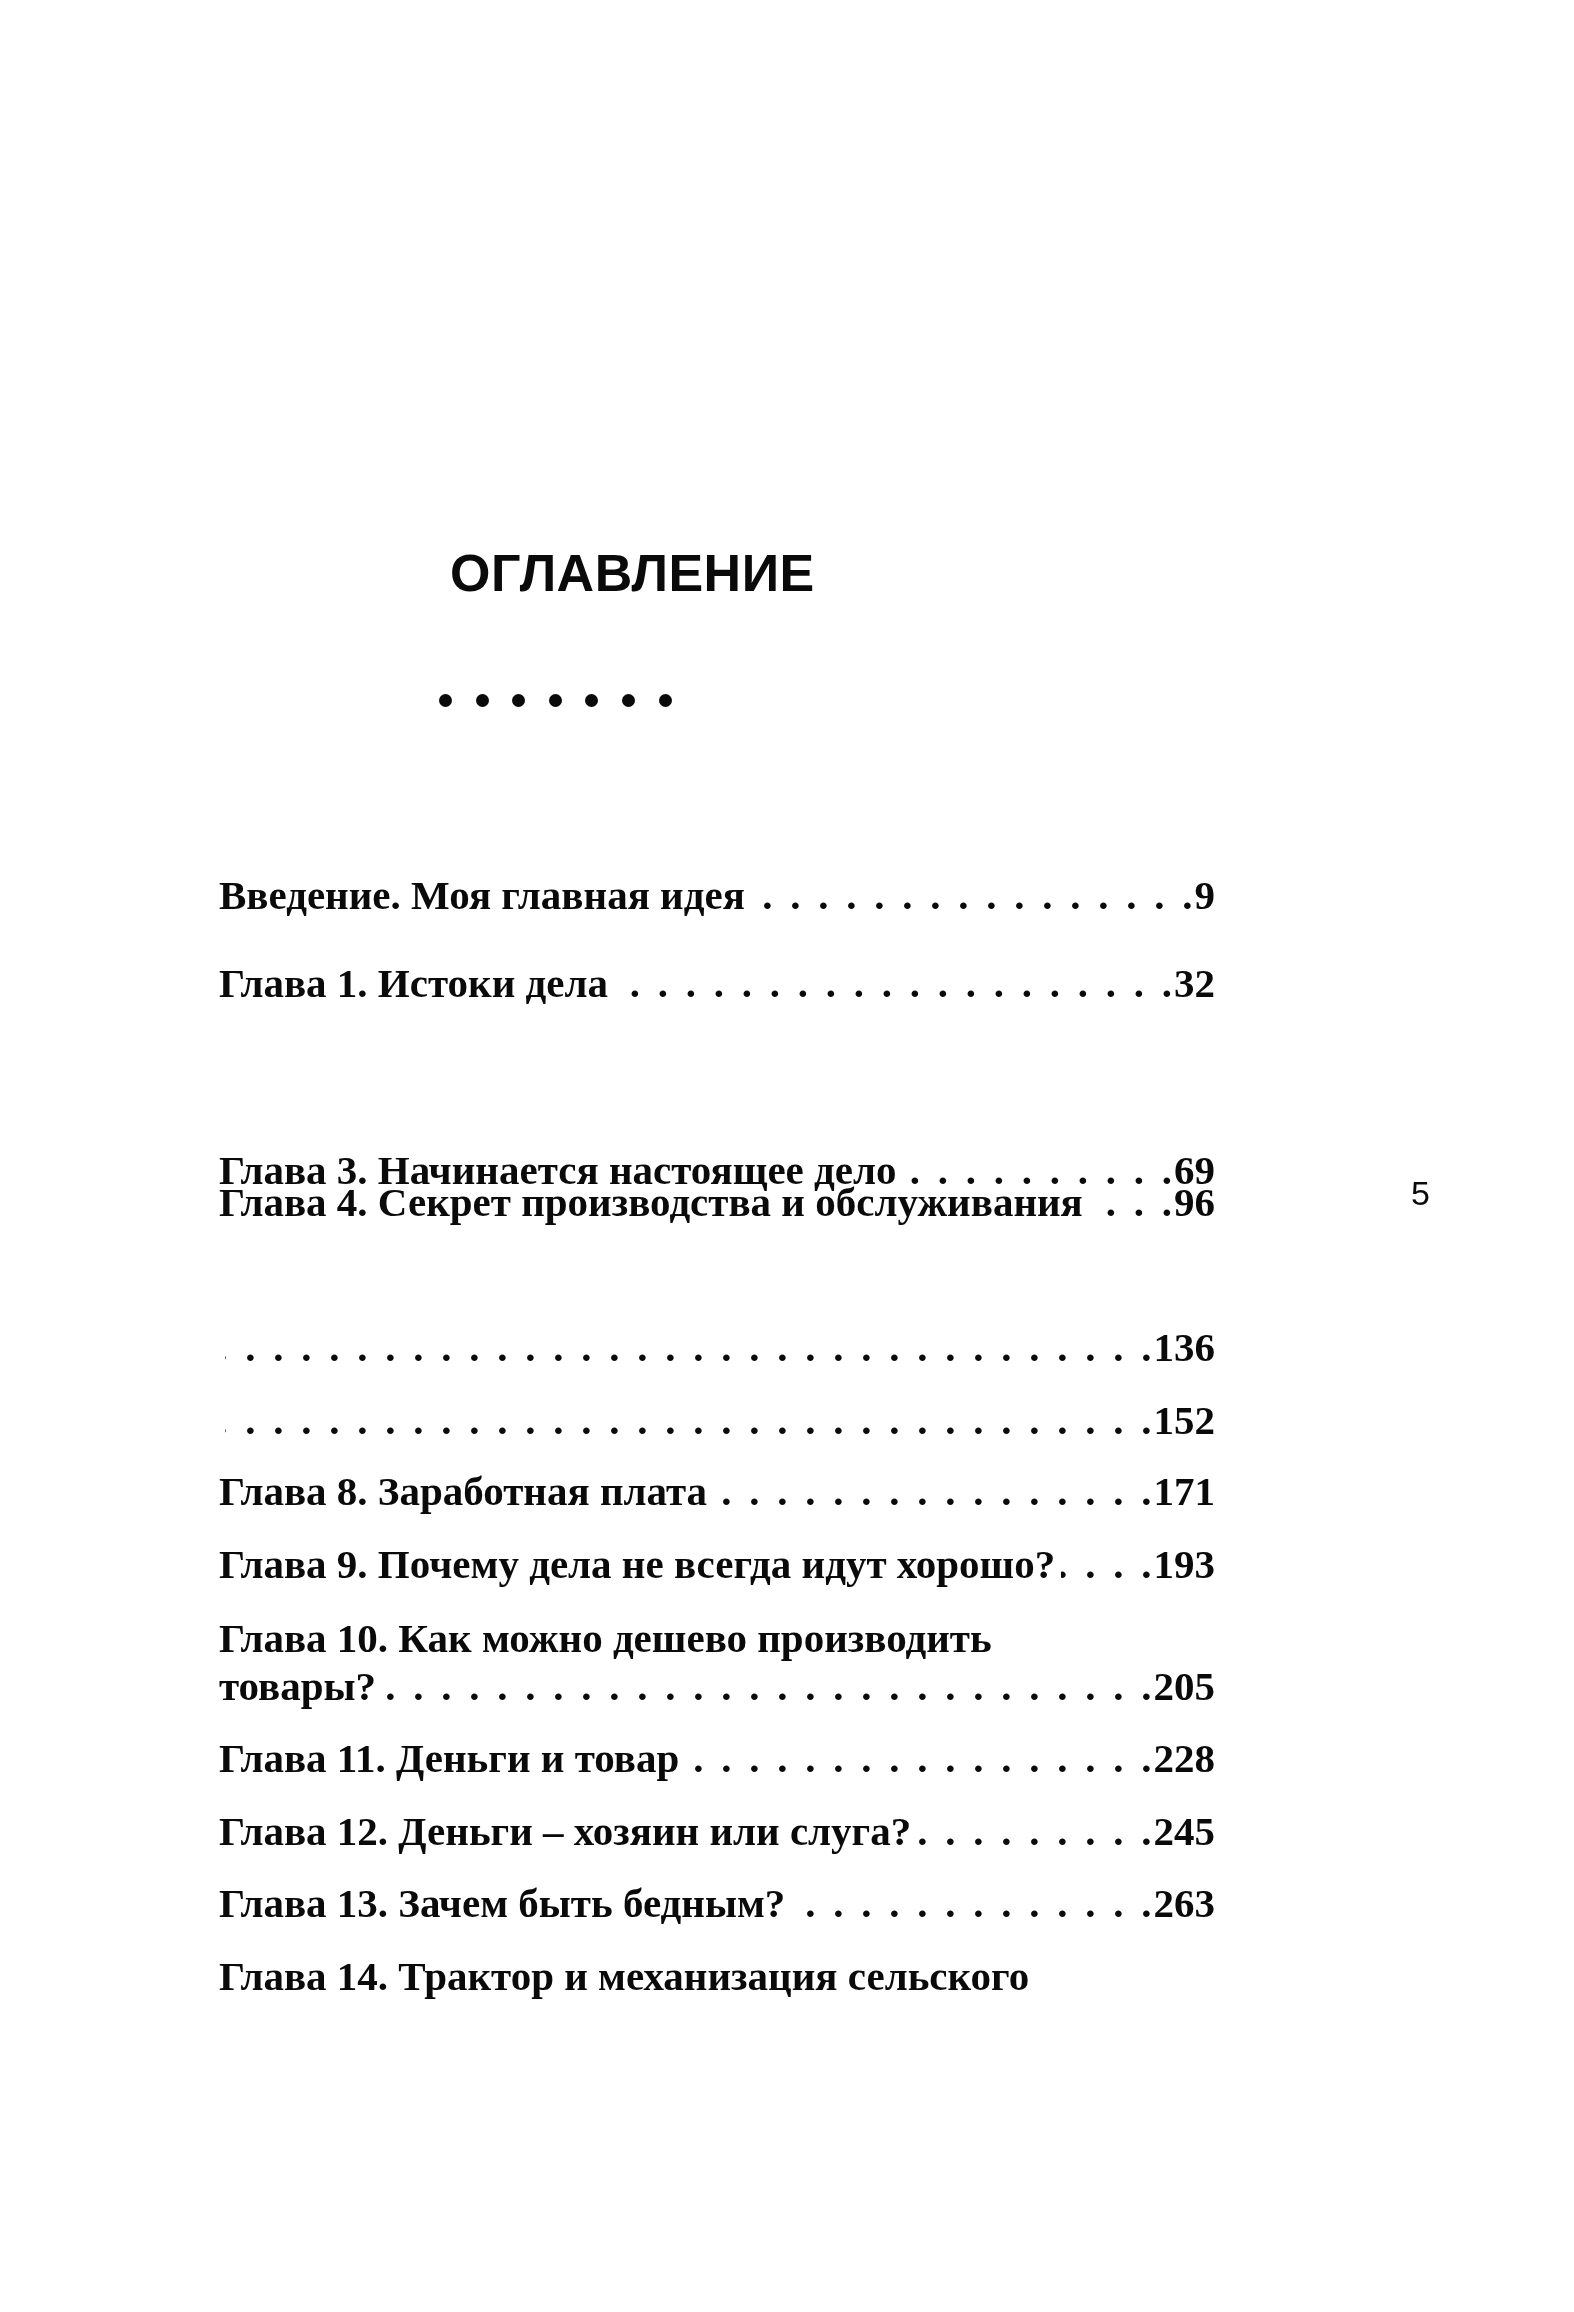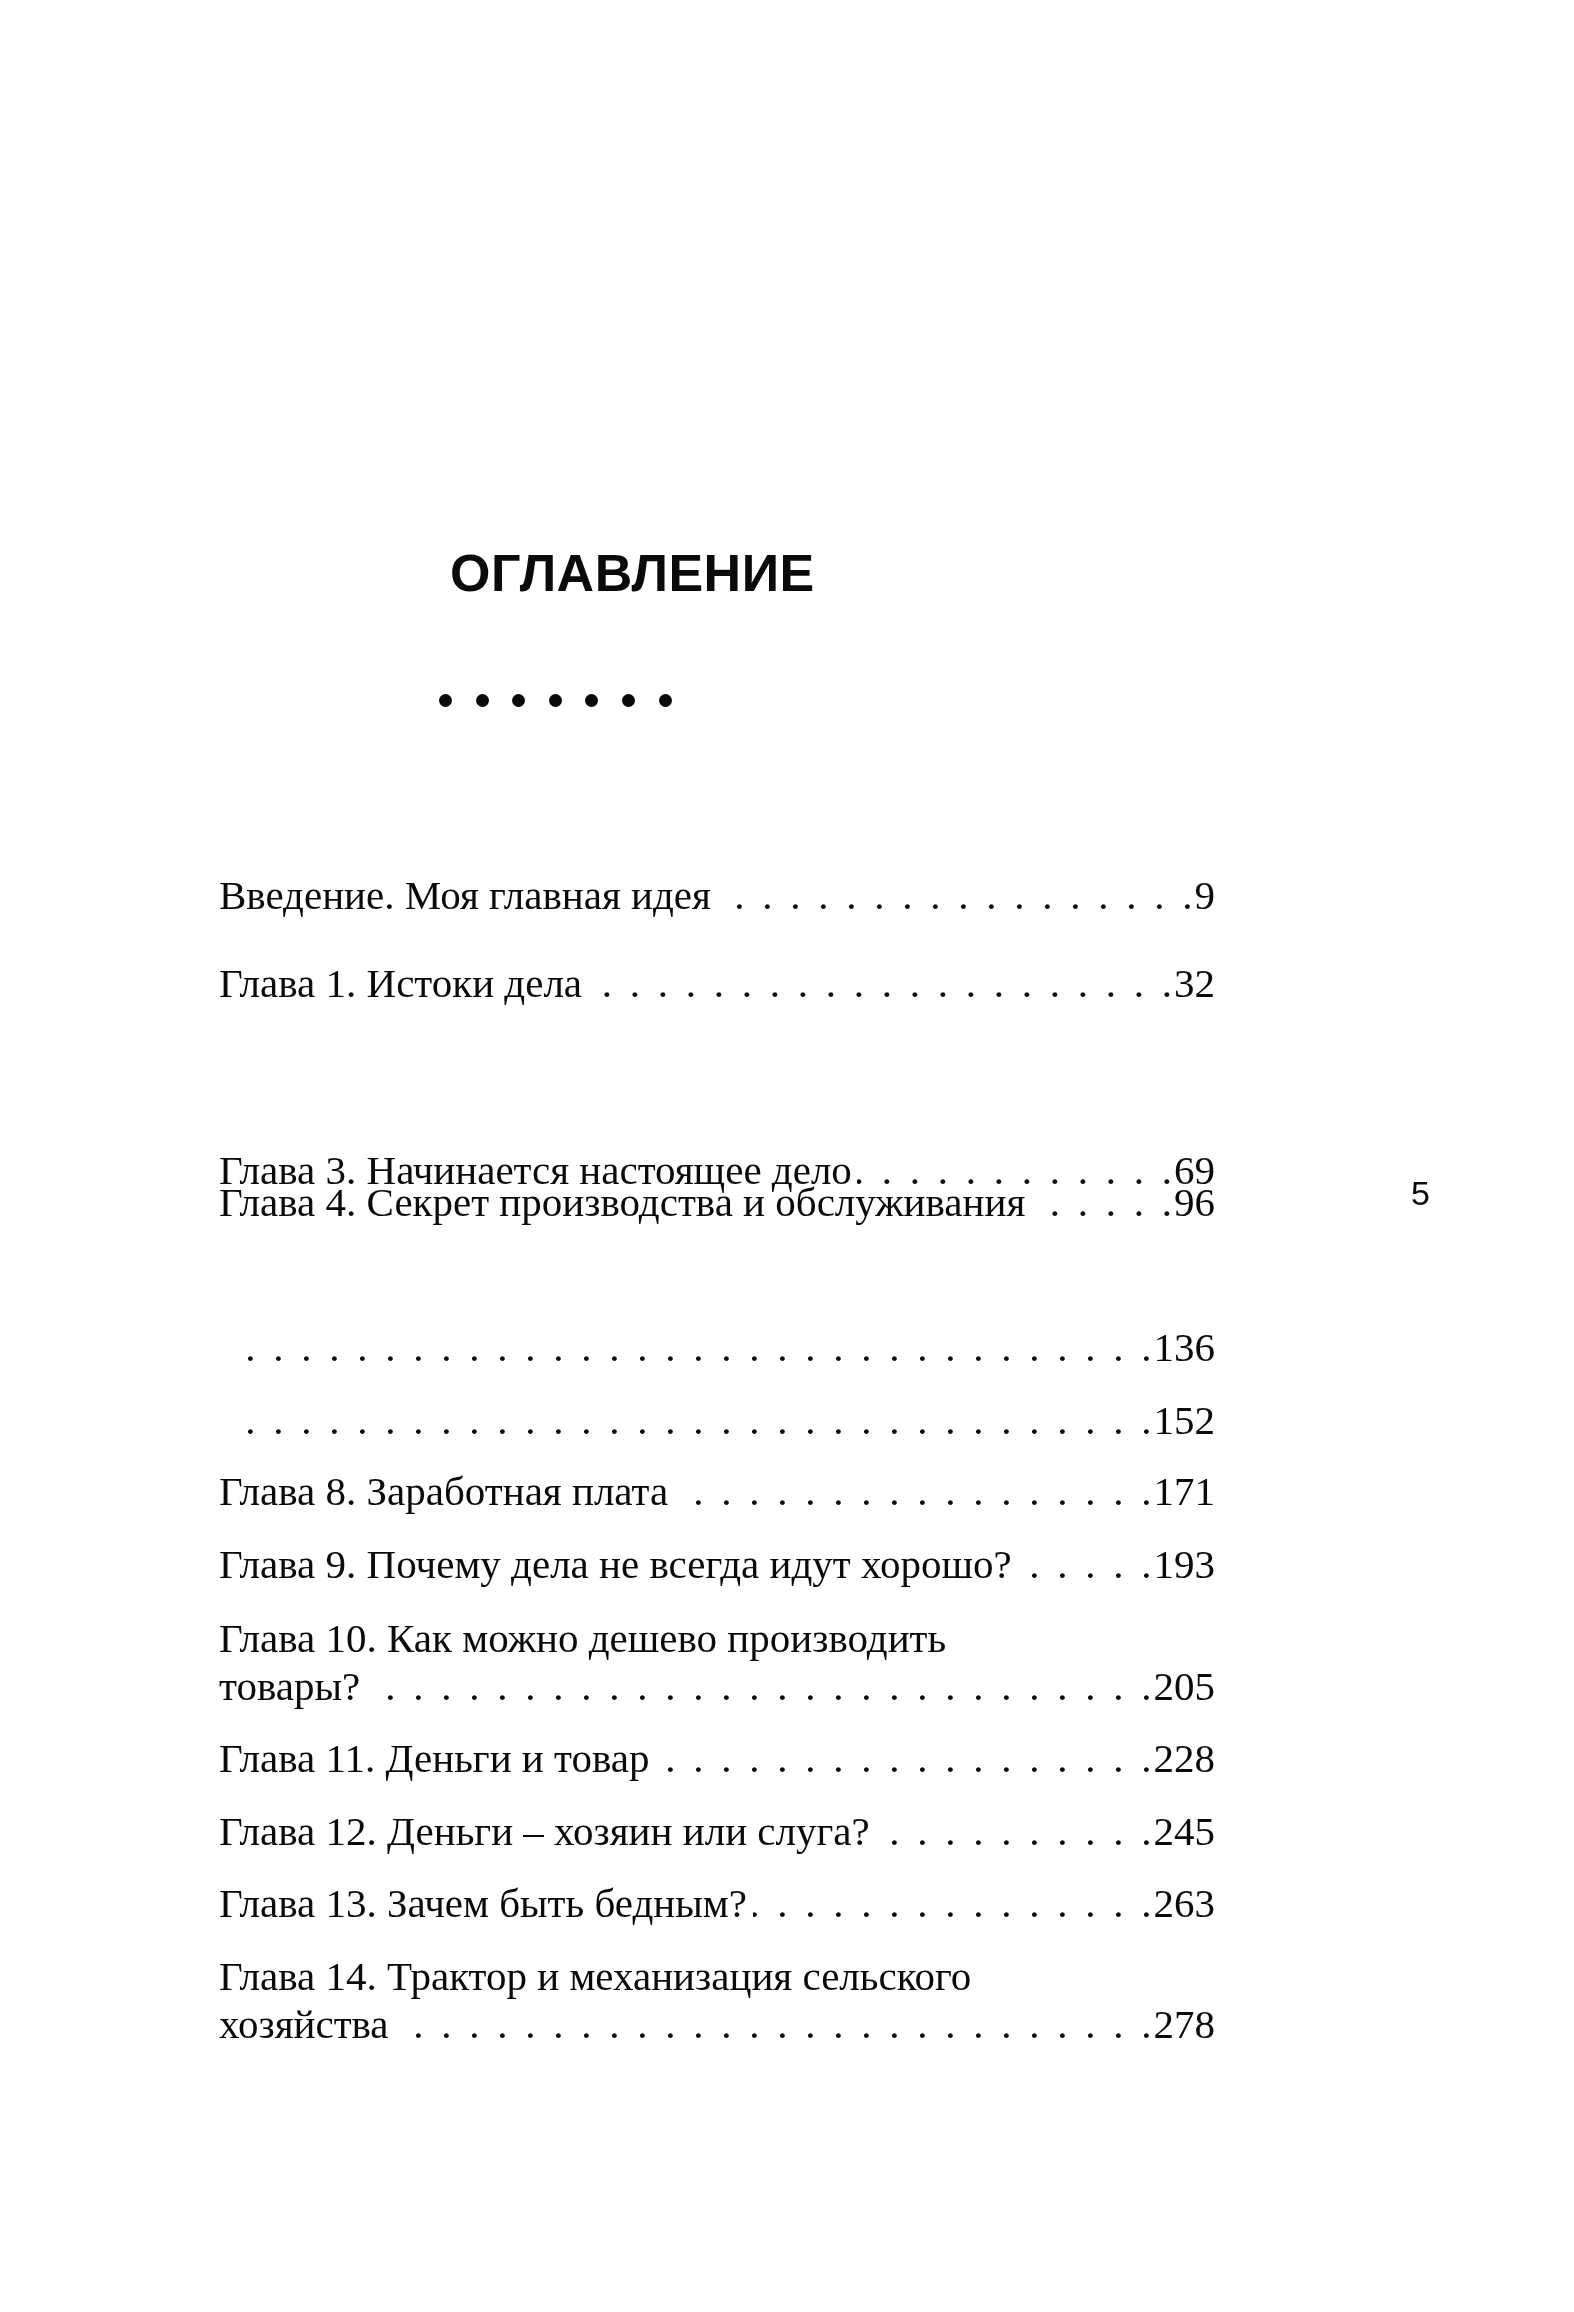--- a/index.html
+++ b/index.html
@@ -54,20 +54,21 @@
       width: 996px;
       font-family: "Liberation Serif", "DejaVu Serif", serif;
       font-size: 41px;
       line-height: 48px;
     }
     .line {
       display: flex;
       align-items: baseline;
       white-space: nowrap;
       height: 48px;
+      font-weight: bold;
     }
     .title {
       flex: 0 0 auto;
     }
     .leader {
       flex: 1 1 auto;
       overflow: hidden;
       margin: 0 1.9px 0 5.6px;
       letter-spacing: 9.8px;
       text-align: right;
@@ -205,23 +206,18 @@
       <span class="title">Глава 13. Зачем быть бедным?</span>
       <span class="leader"></span>
       <span class="page">263</span>
     </div>
   </div>
 
   <div class="entry" style="top:1952px">
     <div class="line">
       <span class="title">Глава 14. Трактор и механизация сельского</span>
     </div>
-    <div class="line">
-      <span class="title">хозяйства</span>
-      <span class="leader"></span>
-      <span class="page">278</span>
-    </div>
   </div>
 
 </div>
 
 <div class="folio">5</div>
 
 
 </body></html>

